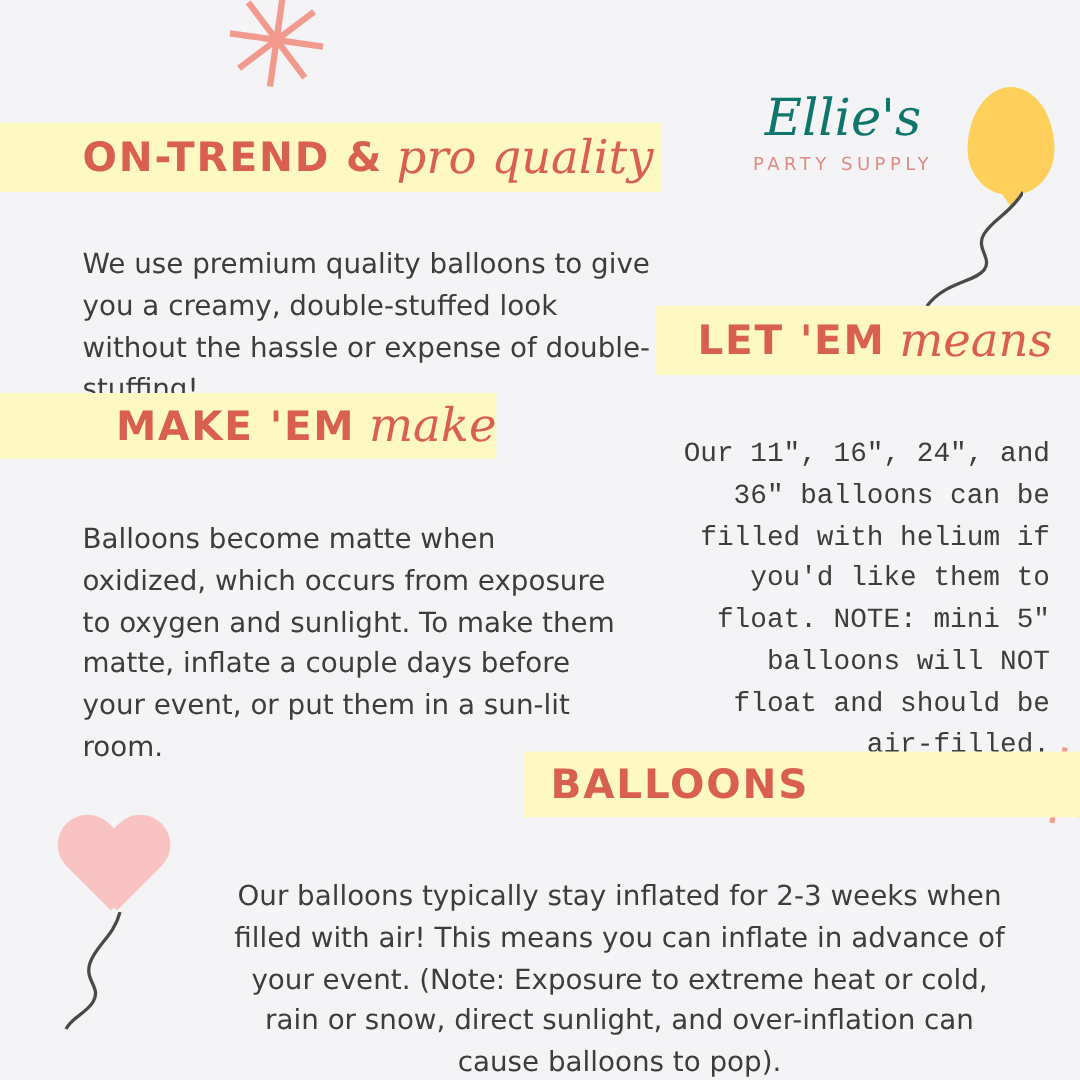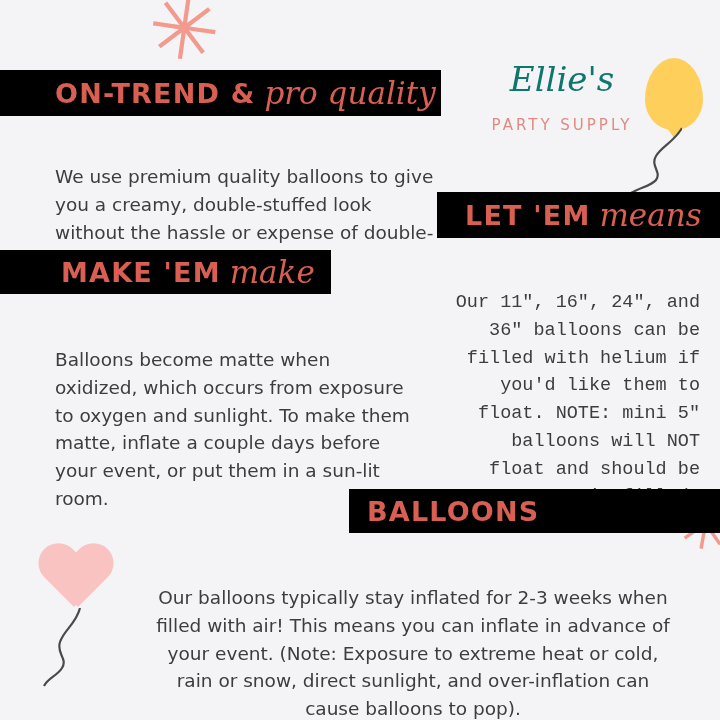--- a/index.html
+++ b/index.html
@@ -101,24 +101,25 @@
     position: absolute;
     left: 42px;
     top: 608px;
     width: 50px;
     height: 80px;
   }
 
   
   .heading-bar {
     position: absolute;
-    background: #000000;
+    background: #fef9c3;
     display: flex;
     align-items: center;
     white-space: nowrap;
+    margin-top: 12px;
   }
   .heading-caps {
     font-family: "DejaVu Sans", sans-serif;
     font-weight: bold;
     letter-spacing: 1.2px;
     color: #d95f53;
     font-size: 27px;
   }
   .heading-script {
     font-family: "DejaVu Serif", serif;
@@ -146,20 +147,21 @@
     padding-left: 28px;
     box-sizing: border-box;
   }
   #h-matte {
     left: 0;
     top: 250px;
     width: 331px;
     height: 44px;
     padding-left: 61px;
     box-sizing: border-box;
+    justify-content: flex-end;
   }
   #h-days {
     left: 349px;
     top: 489px;
     width: 371px;
     height: 44px;
     padding-left: 18px;
     box-sizing: border-box;
   }
 
@@ -205,24 +207,24 @@
   }
   .logo-name {
     font-family: "DejaVu Serif", serif;
     font-style: italic;
     font-size: 34px;
     color: #0f766e;
     line-height: 1;
   }
   .logo-sub {
     font-family: "DejaVu Sans", sans-serif;
-    font-size: 15px;
+    font-size: 12px;
     letter-spacing: 3px;
     color: #e08a82;
-    margin-top: 20px;
+    margin-top: 6px;
   }
 </style>
 </head>
 <body>
 
 <div class="page">
 
   <div class="asterisk top">✳</div>
   <div class="asterisk right">✳</div>
 

